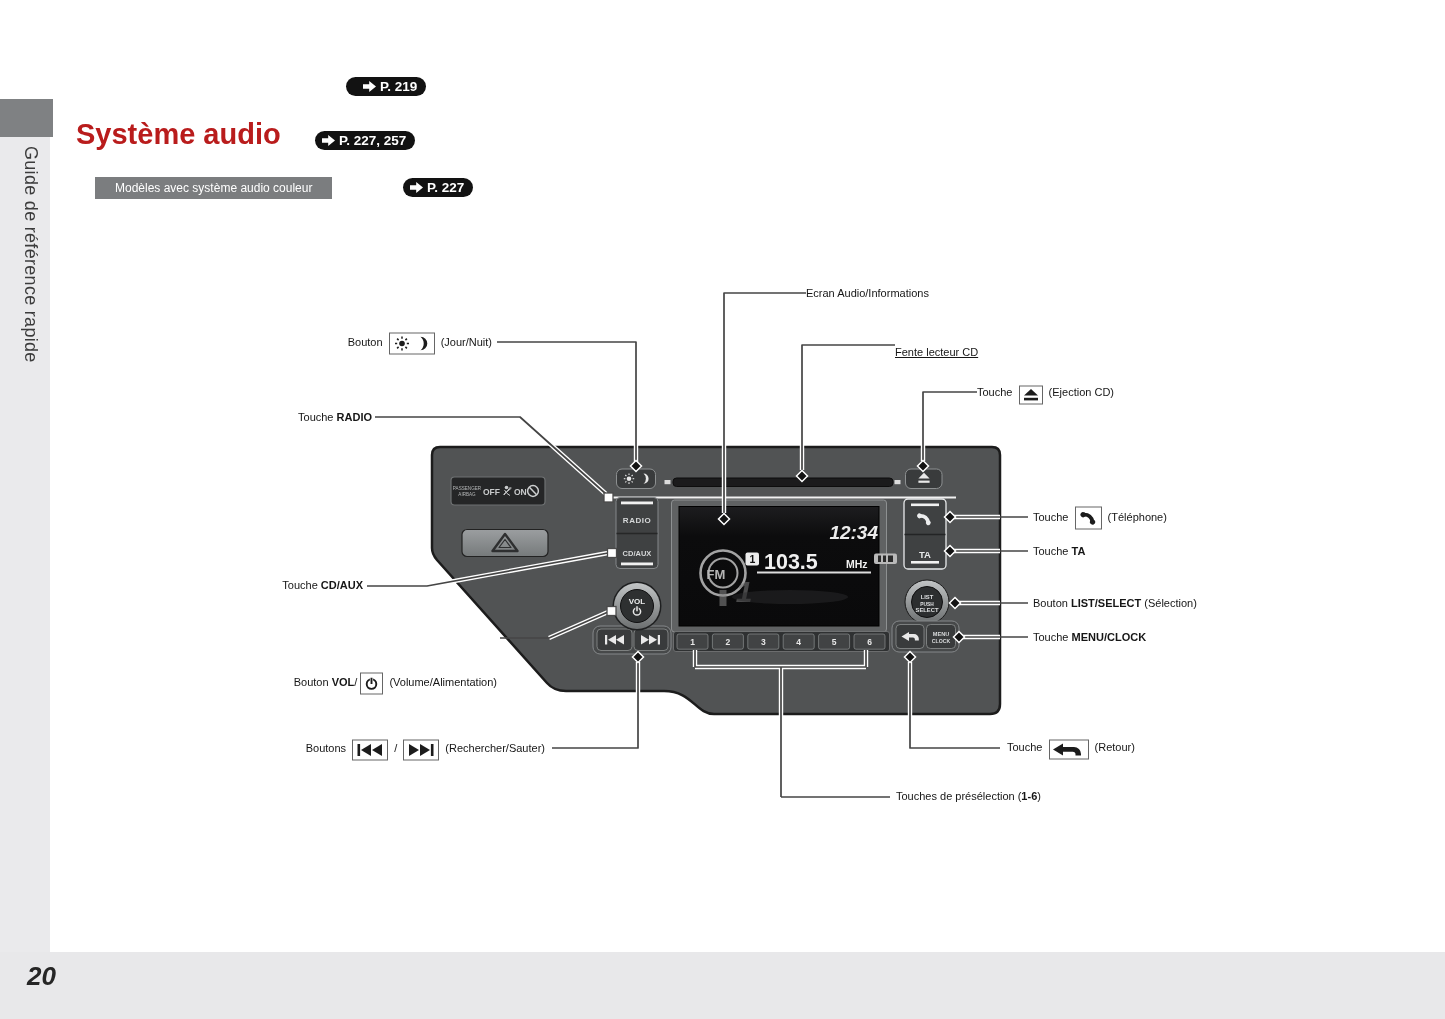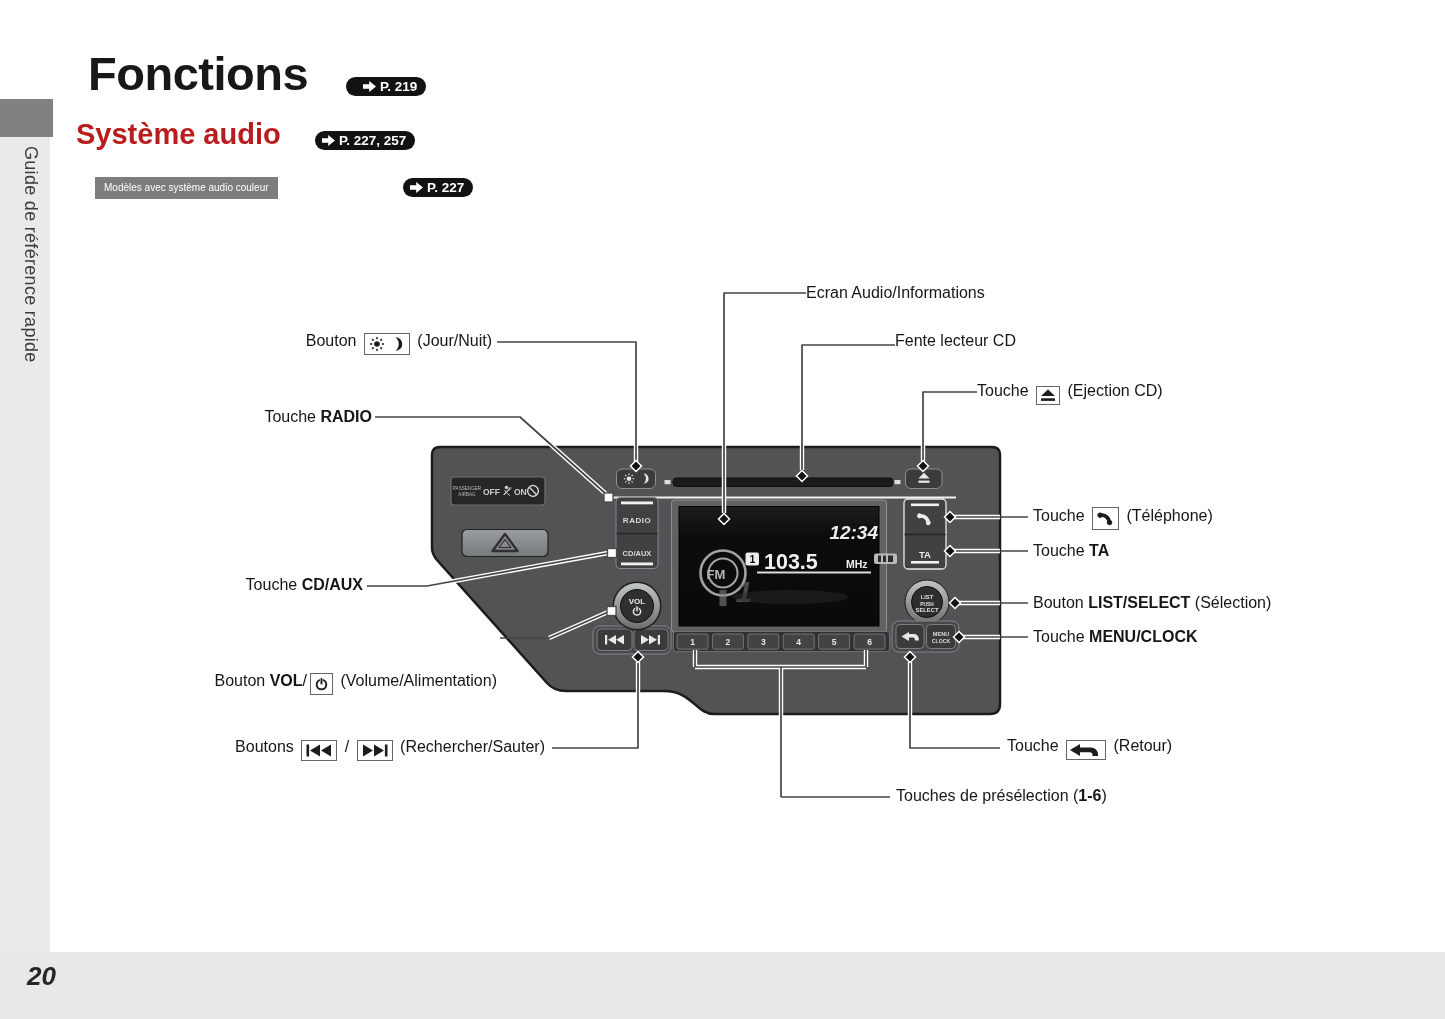--- a/index.html
+++ b/index.html
@@ -13,41 +13,40 @@
   
   .footer-band{left:0;top:952px;width:1445px;height:67px;background:#e8e8ea;}
   .page-num{left:27px;top:961px;font-size:26px;font-weight:bold;color:#262626;font-style:italic;}
   
   .h1{left:88px;top:46px;font-size:47px;font-weight:bold;letter-spacing:-.5px;color:#181818;}
   .h2{left:76px;top:118px;font-size:29px;font-weight:bold;color:#b91c1c;}
   .pill{display:inline-flex;align-items:center;gap:4px;background:#121212;color:#fff;
         border-radius:10px;height:19px;padding:0 9px 0 7px;font-size:13.5px;font-weight:bold;white-space:nowrap;}
   .pill svg{flex:0 0 auto;}
   .note{left:95px;top:177px;height:22px;line-height:22px;background:#7b7d7f;color:#fff;
-        font-size:10px;padding:0 9px;white-space:nowrap;}
+        font-size:12px;padding:0 20px;white-space:nowrap;}
   
-  .lbl{white-space:nowrap;font-size:16px;color:#161616;transform:translateY(-50%);line-height:24px;}
+  .lbl{white-space:nowrap;font-size:11px;color:#161616;transform:translateY(-50%);line-height:24px;}
   .lbl b{font-weight:bold;}
   .ibox{display:inline-flex;align-items:center;justify-content:center;background:#fff;
         border:1.2px solid #666;margin:0 3px;vertical-align:-6px;padding:2px 3px;}
   .ic{fill:#1c1c1c;}
 </style>
 </head>
 <body>
 
 <div class="page">
 
   <div class="abs side-strip"></div>
   <div class="abs side-tab"></div>
   <div class="abs side-vtext">Guide de référence rapide</div>
 
   <div class="abs footer-band"></div>
   <div class="abs page-num">20</div>
 
-  <div class="abs h1">Fonctions</div>
   <div class="abs pill" style="left:346px;top:77px;padding-left:17px;">
     <svg width="13" height="11" viewBox="0 0 13 11">
         <path d="M0 3.2 H6.2 V0 L13 5.5 L6.2 11 V7.8 H0 Z" fill="#fff"></path>
       </svg>
     <span>P. 219</span>
   </div>
   <div class="abs h2">Système audio</div>
   <div class="abs pill" style="left:315px;top:131px;">
     <svg width="13" height="11" viewBox="0 0 13 11">
         <path d="M0 3.2 H6.2 V0 L13 5.5 L6.2 11 V7.8 H0 Z" fill="#fff"></path>
@@ -346,21 +345,21 @@
           <polygon points="2,1.5 2,13.5 12,7.5"></polygon>
           <polygon points="13,1.5 13,13.5 23,7.5"></polygon>
           <rect x="23.9" y="1.5" width="2.6" height="12"></rect>
         </svg>
       </span><span> (Rechercher/Sauter)</span>
   </div>
 
   <div class="abs lbl" style="left:806px;top:293px;">
     <span>Ecran Audio/Informations</span>
   </div>
-  <div class="abs lbl" style="left:895px;top:341px;">
+  <div class="abs lbl" style="left:895px;top:352px;text-decoration:underline;">
     <span>Fente lecteur CD</span>
   </div>
   <div class="abs lbl" style="left:977px;top:392px;">
     <span>Touche </span><span class="ibox">
         <svg class="ic" width="16" height="13" viewBox="0 0 16 13">
           <polygon points="8,0.5 15,7 1,7"></polygon>
           <rect x="1" y="9.3" width="14" height="2.6"></rect>
         </svg>
       </span><span> (Ejection CD)</span>
   </div>

